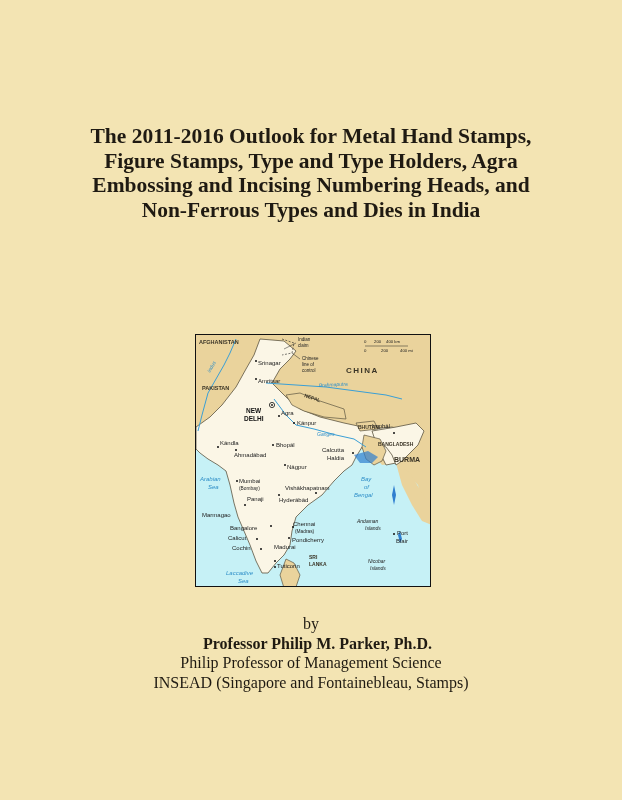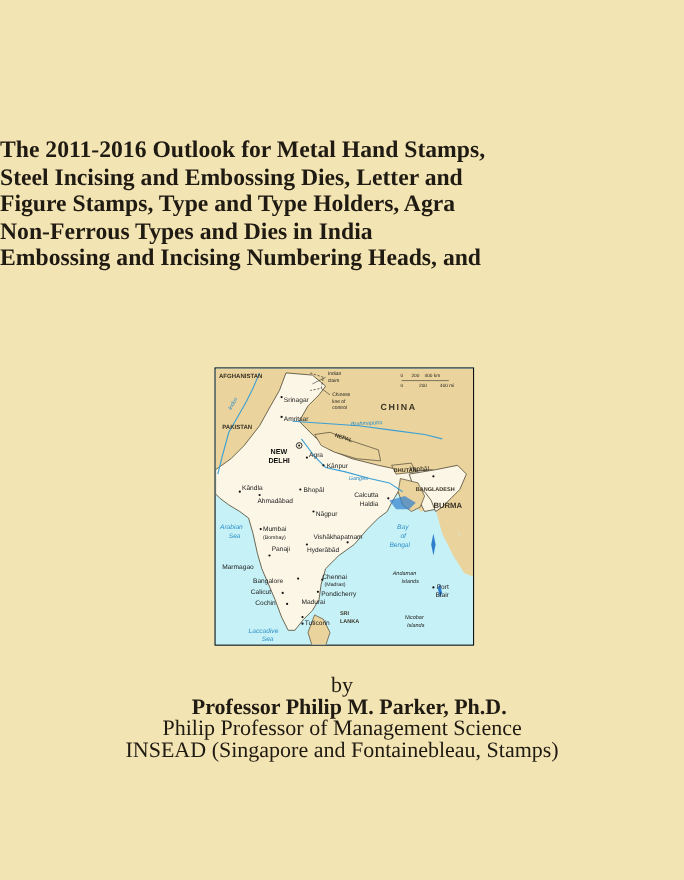--- a/index.html
+++ b/index.html
@@ -5,45 +5,44 @@
   html, body { margin: 0; padding: 0; }
   body {
     width: 622px; height: 800px; overflow: hidden;
     background: #f3e4b3;
     font-family: "Liberation Serif", "DejaVu Serif", serif;
     color: #1f1a12;
     position: relative;
   }
   .title {
     position: absolute; left: 0; top: 124px; width: 622px;
-    text-align: left; font-weight: bold; font-size: 21.5px; line-height: 24.5px;
+    text-align: center; font-weight: bold; font-size: 21.5px; line-height: 24.5px;
   }
   .title div { white-space: nowrap; }
   .map-frame {
     position: absolute; left: 195px; top: 334px; width: 236px; height: 253px;
     border: 1.5px solid #111; box-sizing: border-box; overflow: hidden;
     background: #c6f1f6;
   }
   .map-frame svg { display: block; }
   .byline {
     position: absolute; left: 0; top: 614px; width: 622px; text-align: center;
-    font-size: 20px; line-height: 19.5px;
+    font-size: 16px; line-height: 19.5px;
   }
   .byline .author { font-weight: bold; padding-left: 13px; }
   .lbl { font-family: "Liberation Sans", "DejaVu Sans", sans-serif; }
 </style>
 </head>
 <body>
 
 <div class="title">
   <div>The 2011-2016 Outlook for Metal Hand Stamps,</div>
-  <div>Steel Incising and Embossing Dies, Letter and</div>
   <div>Figure Stamps, Type and Type Holders, Agra</div>
+  <div>Embossing and Incising Numbering Heads, and</div>
   <div>Non-Ferrous Types and Dies in India</div>
-  <div>Embossing and Incising Numbering Heads, and</div>
 </div>
 
 <div class="map-frame">
   <svg width="236" height="253" viewBox="0 0 236 253" xmlns="http://www.w3.org/2000/svg" class="lbl">
 
     <path d="M0,0 H236 V175 L226,170 L222,150 L212,140 L200,128 L186,130 L176,118 L160,112 L150,118 L146,122 L138,130 L126,128 L112,118 L96,112 L80,102 L66,96 L52,86 L40,78 L26,70 L14,82 L4,90 L0,92 Z" fill="#ead39c"></path>
     <path d="M0,0 H40 L48,30 L38,50 L26,70 L14,82 L0,92 Z" fill="#ead39c"></path>
 
     <path d="M200,128 L214,138 L226,158 L236,175 V190 L226,186 L216,170 L206,150 Z" fill="#ead39c"></path>
 

